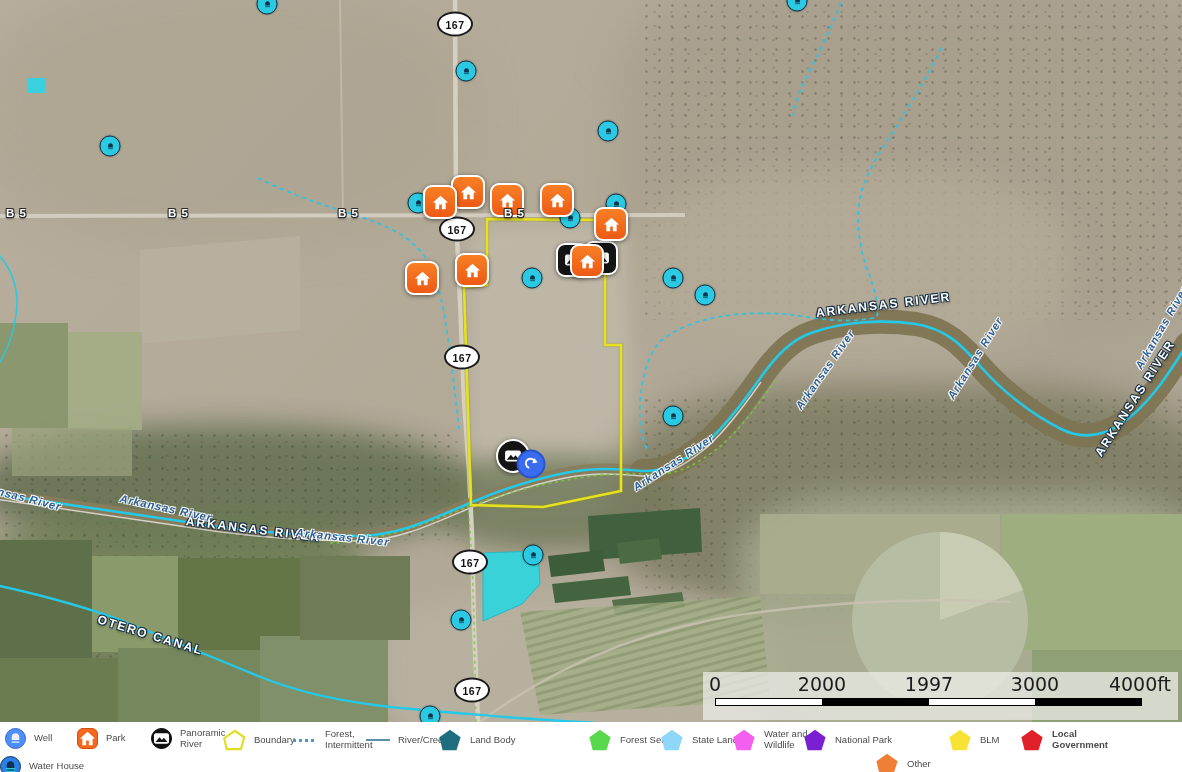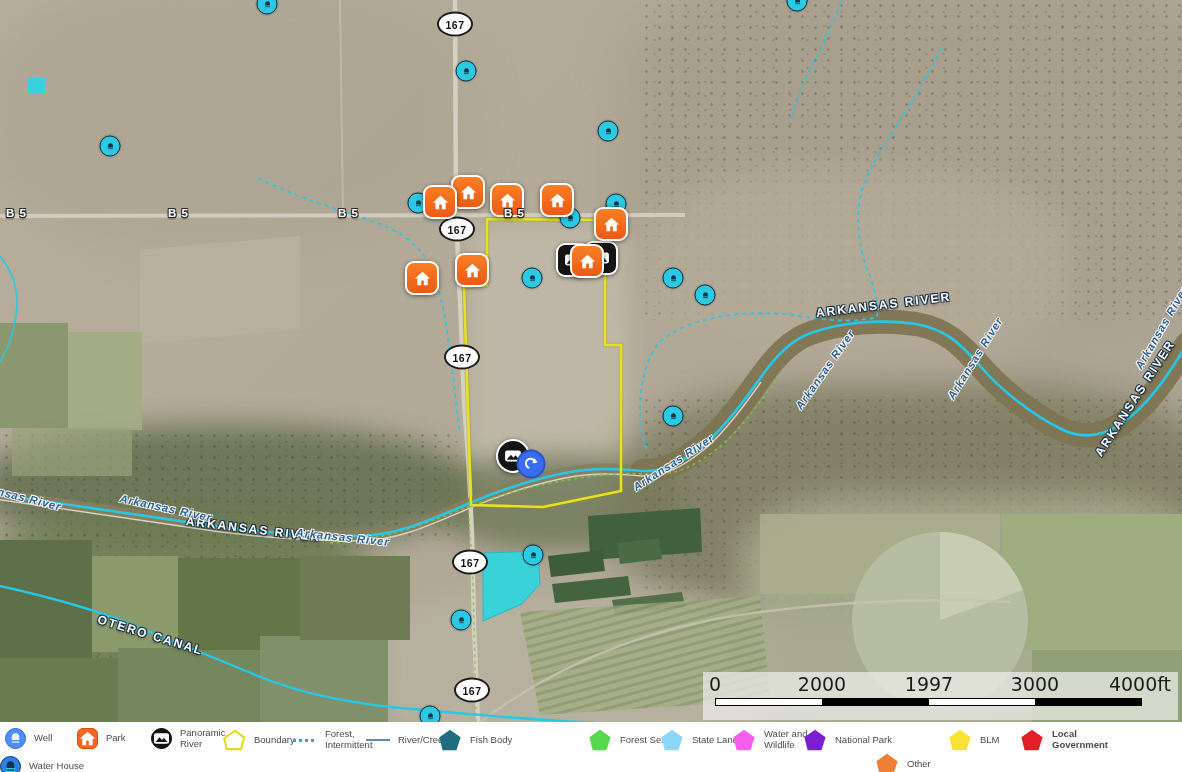--- a/index.html
+++ b/index.html
@@ -407,21 +407,21 @@
       <div class="legend-item" style="left: 366px; top: 6px;">
         <span class="lg-ic">
           <span class="lg-river"></span>
         </span>
         <span class="lg-label">River/Creek</span>
       </div>
       <div class="legend-item" style="left: 438px; top: 6px;">
         <svg class="lg-ic" viewBox="0 0 26 24">
           <polygon points="13,1 24.5,9 20,23 5,23 1.5,9" fill="#1e6e80"></polygon>
         </svg>
-        <span class="lg-label">Fish Body</span>
+        <span class="lg-label">Land Body</span>
       </div>
       <div class="legend-item" style="left: 588px; top: 6px;">
         <svg class="lg-ic" viewBox="0 0 26 24">
           <polygon points="13,1 24.5,9 20,23 5,23 1.5,9" fill="#58d94d"></polygon>
         </svg>
         <span class="lg-label">Forest Servic</span>
       </div>
       <div class="legend-item" style="left: 660px; top: 6px;">
         <svg class="lg-ic" viewBox="0 0 26 24">
           <polygon points="13,1 24.5,9 20,23 5,23 1.5,9" fill="#8ed7f8"></polygon>

